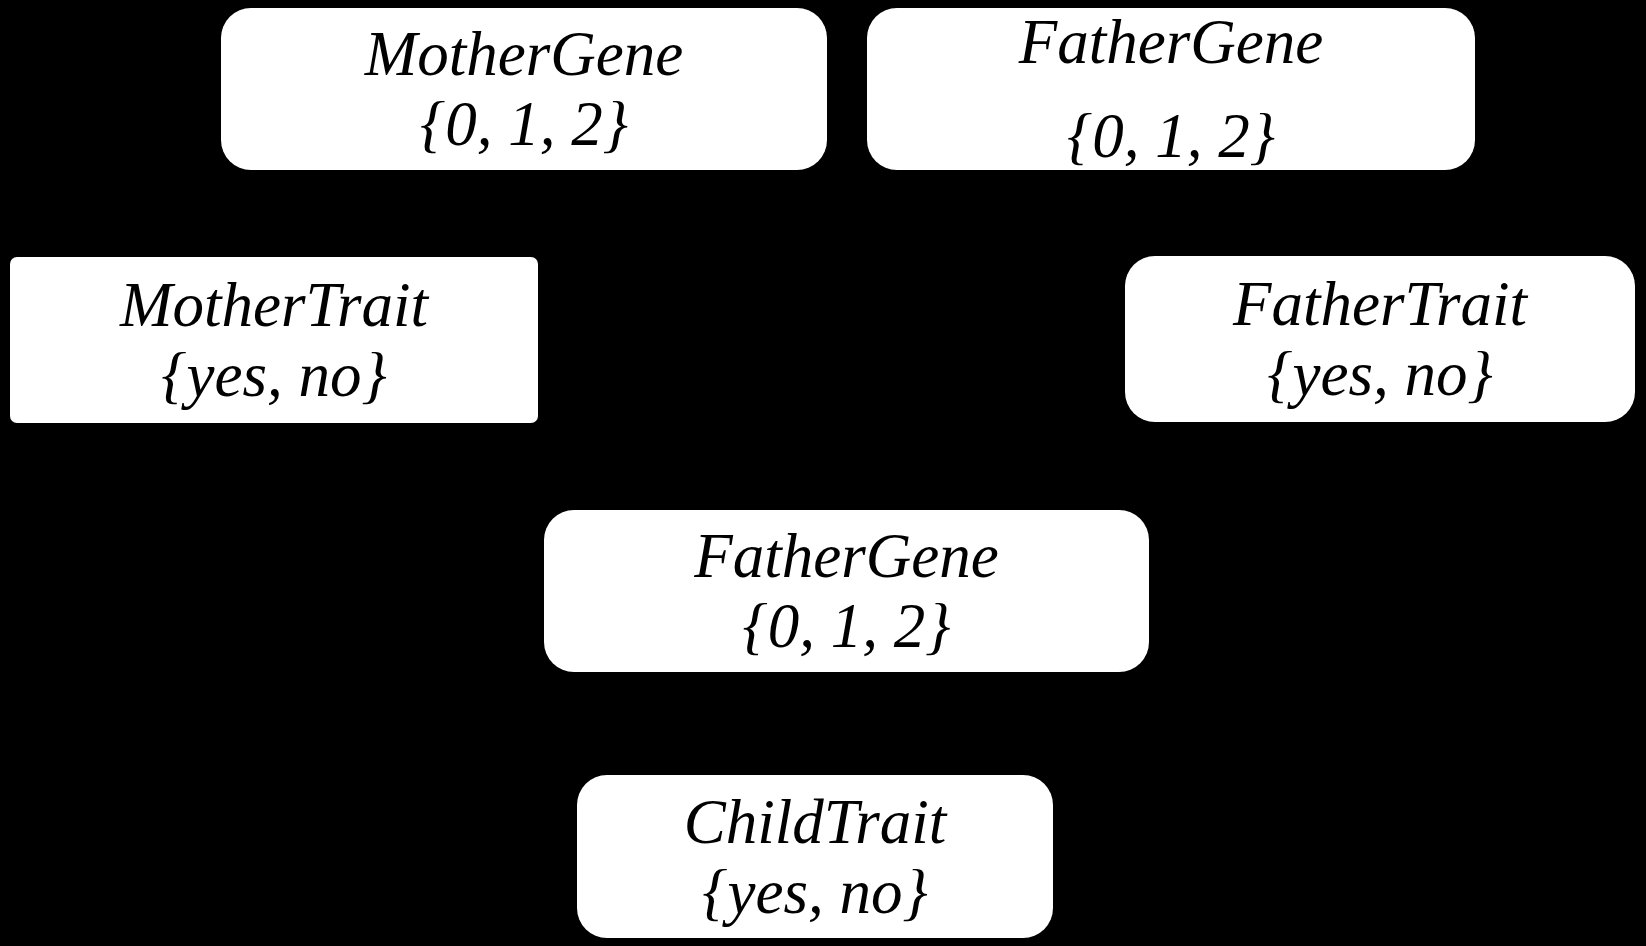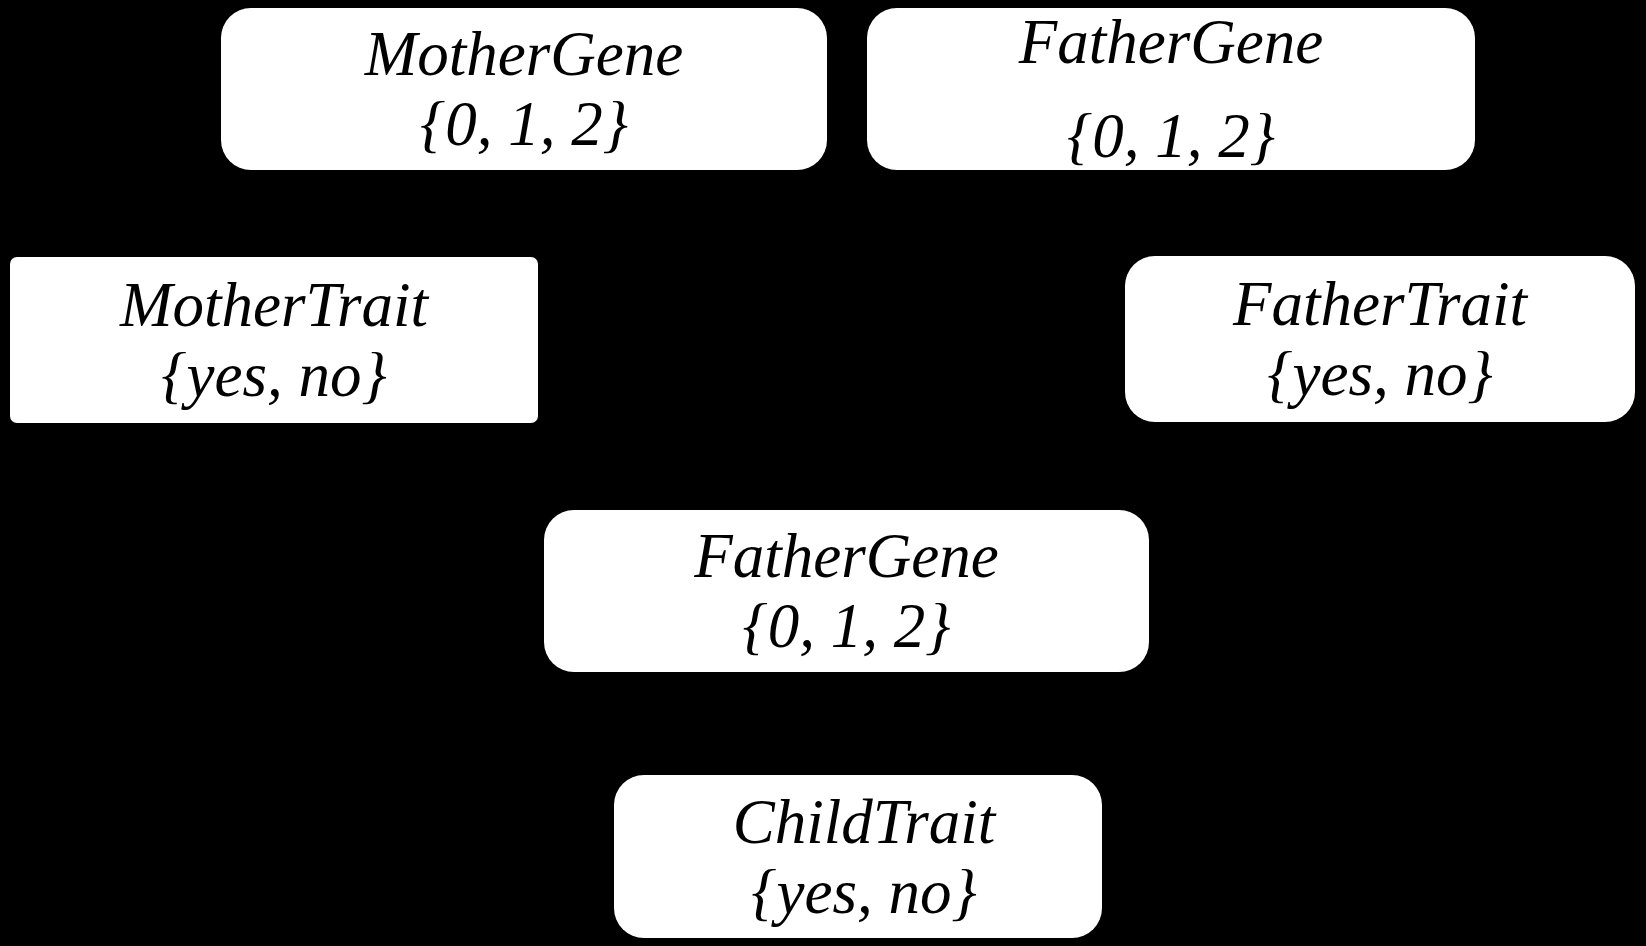--- a/index.html
+++ b/index.html
@@ -32,21 +32,21 @@
     font-size: 63px;
     line-height: 70px;
     white-space: nowrap;
   }
   
   #node-mother-gene  { left: 221px;  top: 8px;   width: 606px; height: 162px; }
   #node-father-gene  { left: 867px;  top: 8px;   width: 608px; height: 162px; gap: 24px; }
   #node-mother-trait { left: 10px;   top: 257px; width: 528px; height: 166px; border-radius: 7px; }
   #node-father-trait { left: 1125px; top: 256px; width: 510px; height: 166px; }
   #node-child-gene   { left: 544px;  top: 510px; width: 605px; height: 162px; }
-  #node-child-trait  { left: 614px;  top: 775px; width: 476px; height: 163px; padding-left: 12px; }
+  #node-child-trait  { left: 577px;  top: 775px; width: 476px; height: 163px; }
 </style>
 </head>
 <body>
 
 <div class="diagram-canvas">
 
   <div class="bn-node" id="node-mother-gene">
     <div class="node-label">MotherGene</div>
     <div class="node-values">{0, 1, 2}</div>
   </div>

